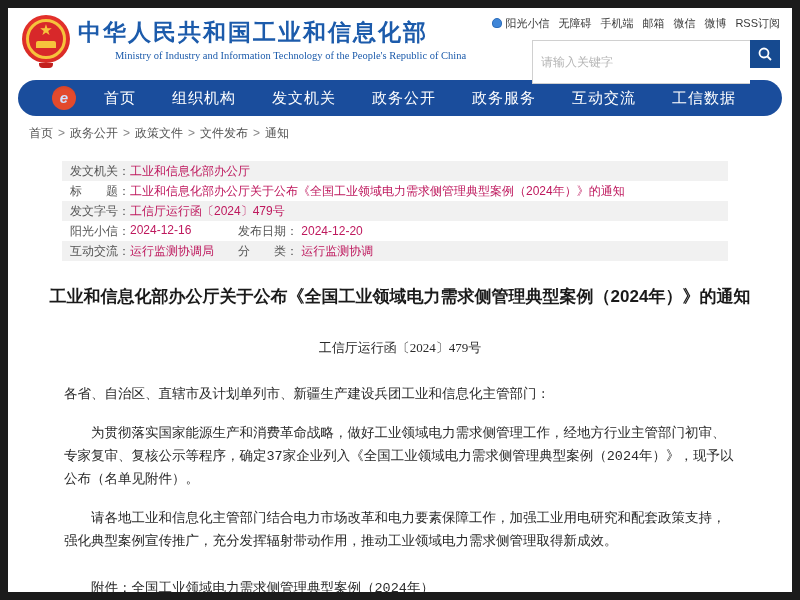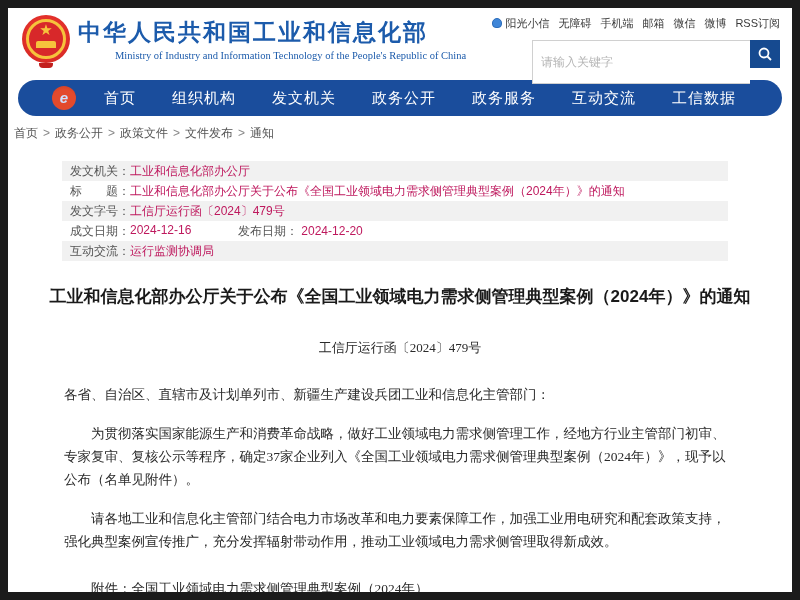--- a/index.html
+++ b/index.html
@@ -31,38 +31,38 @@
   .search-btn { width:30px; height:28px; background:#164a90; border:none; cursor:pointer; display:flex; align-items:center; justify-content:center; }
 
   
   .nav { height:36px; margin:4px 10px 0 10px; background:#1a4d9c; border-radius:18px; display:flex; align-items:center; padding:0 28px 0 34px; }
   .nav-logo { width:24px; height:24px; border-radius:50%; background:radial-gradient(circle at 50% 65%, #e34a2c 60%, #c63a1f 100%); color:#dfe9f7; display:flex; align-items:center; justify-content:center; margin-right:10px; flex:0 0 auto; }
   .nav-logo span { font-size:15px; font-weight:bold; font-style:italic; color:#cfe2ff; line-height:15px; transform:translateY(-1px); }
   .nav-items { flex:1; display:flex; justify-content:space-around; align-items:center; }
   .nav-items a { color:#ffffff; font-size:15px; text-decoration:none; letter-spacing:1px; cursor:pointer; white-space:nowrap; }
 
   
-  .breadcrumb { margin:9px 6px 0 6px; font-size:12px; color:#555; }
+  .breadcrumb { margin:9px 6px 0 21px; font-size:12px; color:#555; }
   .breadcrumb a { color:#555; text-decoration:none; cursor:pointer; }
   .breadcrumb .sep { margin:0 5px; color:#888; }
 
   
   .meta { margin:19px 0 0 54px; width:666px; font-size:12px; color:#444; }
   .meta-row { display:flex; align-items:center; height:20px; padding:0 8px; }
   .meta-row.gray { background:#f1f1f1; }
   .meta-label { color:#555; white-space:pre; }
   .meta-value { color:#be185d; }
   .meta-pair.first { width:168px; display:flex; }
 
   
   .article { font-family:"Liberation Serif","DejaVu Serif",serif; color:#1f1f1f; }
   .doc-title { margin:24px 40px 0 40px; text-align:center; font-size:17px; font-weight:bold; font-family:"Liberation Sans",sans-serif; color:#1a1a1a; line-height:24px; }
   .doc-no { margin-top:30px; text-align:center; font-size:13px; color:#2a2a2a; }
   .body-text { margin:26px 56px 0 56px; font-size:13.5px; line-height:23px; color:#2a2a2a; }
-  .body-text p { margin-top:16px; }
+  .body-text p { margin-top:16px;font-family:Liberation Mono, monospace; }
   .body-text p.salutation { margin-top:0; }
   .body-text p.indent { text-indent:2em; }
   .body-text p.attachment { margin-top:24px; }
 </style>
 </head>
 <body>
 
 <div class="frame">
   <div class="page">
 
@@ -130,32 +130,36 @@
       <div class="meta-row">
         <span class="meta-label">标　　题：</span>
         <span class="meta-value">工业和信息化部办公厅关于公布《全国工业领域电力需求侧管理典型案例（2024年）》的通知</span>
       </div>
       <div class="meta-row gray">
         <span class="meta-label">发文字号：</span>
         <span class="meta-value">工信厅运行函〔2024〕479号</span>
       </div>
       <div class="meta-row">
         <span class="meta-pair first">
-          <span class="meta-label">成文日期：</span>
+          <span class="meta-label">阳光小信：</span>
           <span class="meta-value">2024-12-16</span>
         </span>
         <span class="meta-pair">
           <span class="meta-label">发布日期：</span>
           <span class="meta-value">2024-12-20</span>
         </span>
       </div>
       <div class="meta-row gray">
         <span class="meta-pair first">
           <span class="meta-label">互动交流：</span>
           <span class="meta-value">运行监测协调局</span>
+        </span>
+        <span class="meta-pair">
+          <span class="meta-label">分　　类：</span>
+          <span class="meta-value">运行监测协调</span>
         </span>
       </div>
     </div>
 
     <div class="article">
       <h1 class="doc-title">工业和信息化部办公厅关于公布《全国工业领域电力需求侧管理典型案例（2024年）》的通知</h1>
       <div class="doc-no">工信厅运行函〔2024〕479号</div>
       <div class="body-text">
         <p class="salutation">各省、自治区、直辖市及计划单列市、新疆生产建设兵团工业和信息化主管部门：</p>
         <p class="indent">为贯彻落实国家能源生产和消费革命战略，做好工业领域电力需求侧管理工作，经地方行业主管部门初审、专家复审、复核公示等程序，确定37家企业列入《全国工业领域电力需求侧管理典型案例（2024年）》，现予以公布（名单见附件）。</p>

